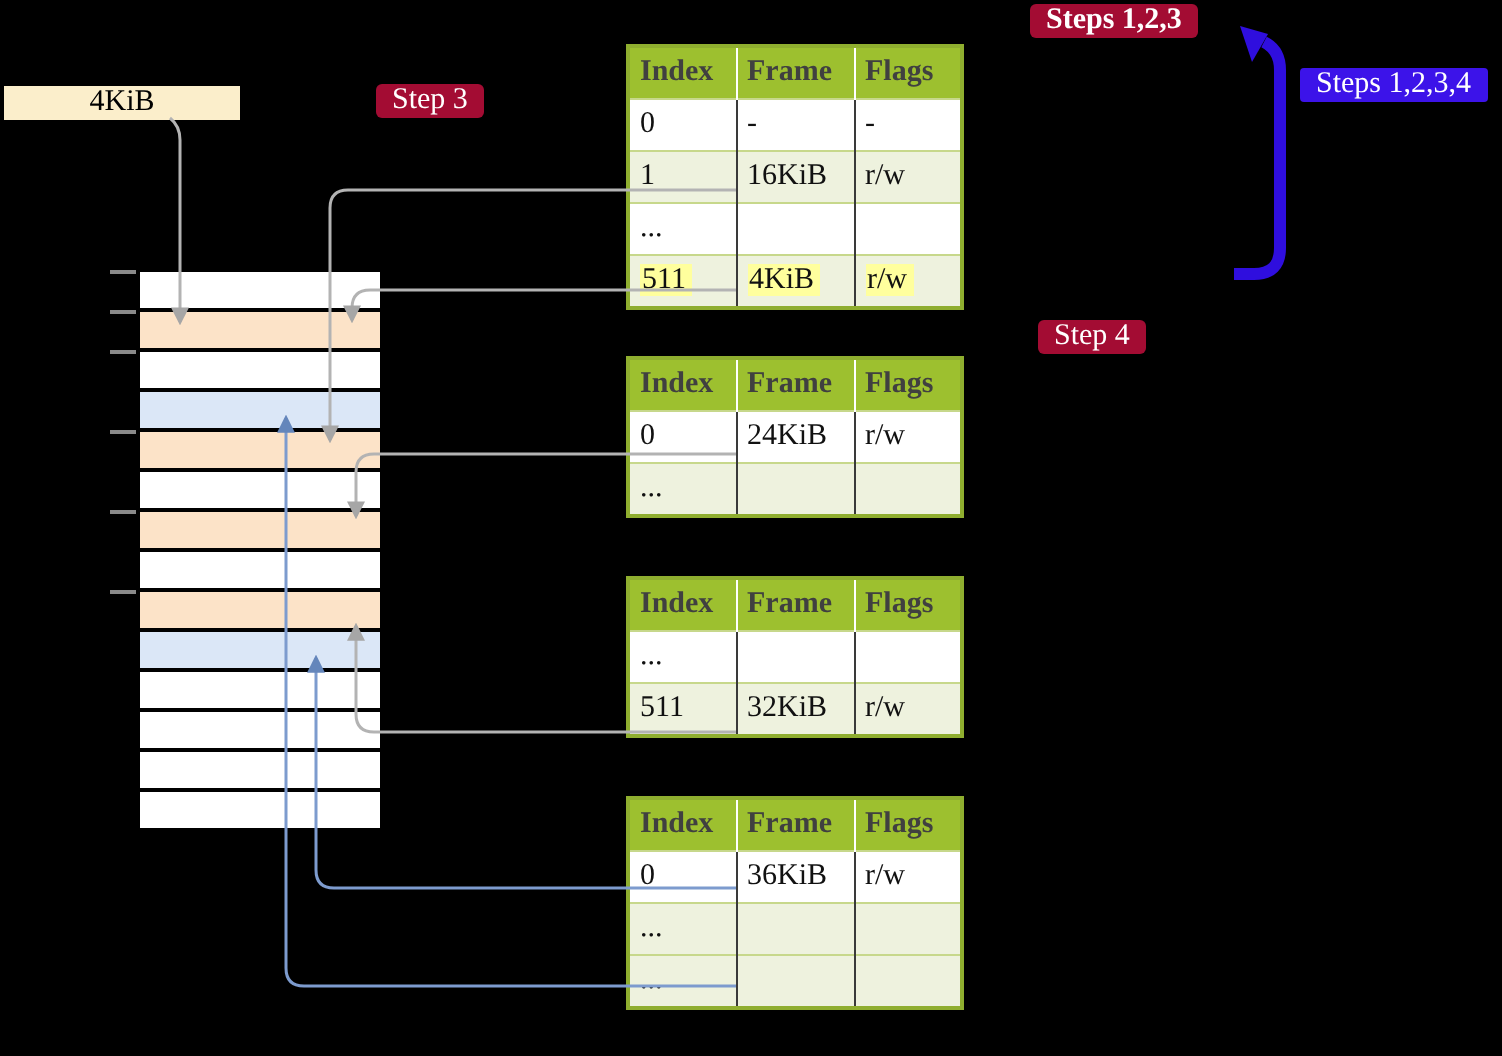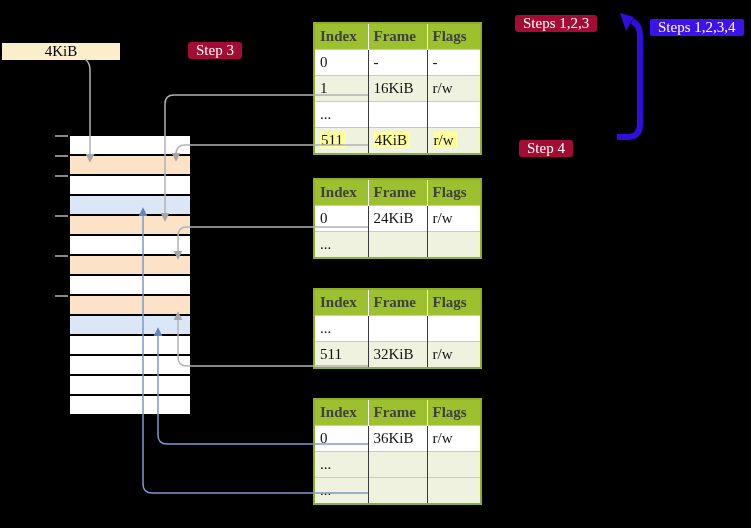--- a/index.html
+++ b/index.html
@@ -5,23 +5,23 @@
   html,body{margin:0;padding:0;width:751px;height:528px;background:#000;overflow:hidden;}
   #canvas{position:relative;width:751px;height:528px;background:#000;
           font-family:"Liberation Serif","DejaVu Serif",serif;}
   
   .flabel{position:absolute;left:2px;top:43px;width:118px;height:17px;background:#fbeecb;
           color:#000;font-size:15px;text-align:center;line-height:17px;}
   .badge{position:absolute;height:17px;line-height:17px;padding:0 8px;border-radius:3px;
          background:#a30c33;color:#fff;font-size:15px;white-space:nowrap;}
   .badge.blue{background:#3c13e9;border-radius:2px;}
   #step0{left:188px;top:42px;}
-  #steps123{left:515px;top:15px;}
-  #steps1234{left:650px;top:19px;}
-  #step4{left:519px;top:140px;}
+  #steps123{left:515px;top:2px;font-weight:bold;}
+  #steps1234{left:650px;top:34px;}
+  #step4{left:519px;top:160px;}
   
   .stack{position:absolute;left:70px;top:136px;width:120px;display:flex;flex-direction:column;gap:2px;}
   .mrow{height:18px;background:#fff;}
   .mrow[data-kind="peach"]{background:#fce3c8;}
   .mrow[data-kind="blue"]{background:#dbe7f7;}
   .mrow[data-kind="white"]{background:#ffffff;}
   .tick{position:absolute;left:55px;width:13px;height:2px;background:#8a8a8a;}
   
   table.ptable{position:absolute;left:313px;width:167px;border-collapse:collapse;
                background:#fff;border:2px solid #8fae2f;table-layout:fixed;}

